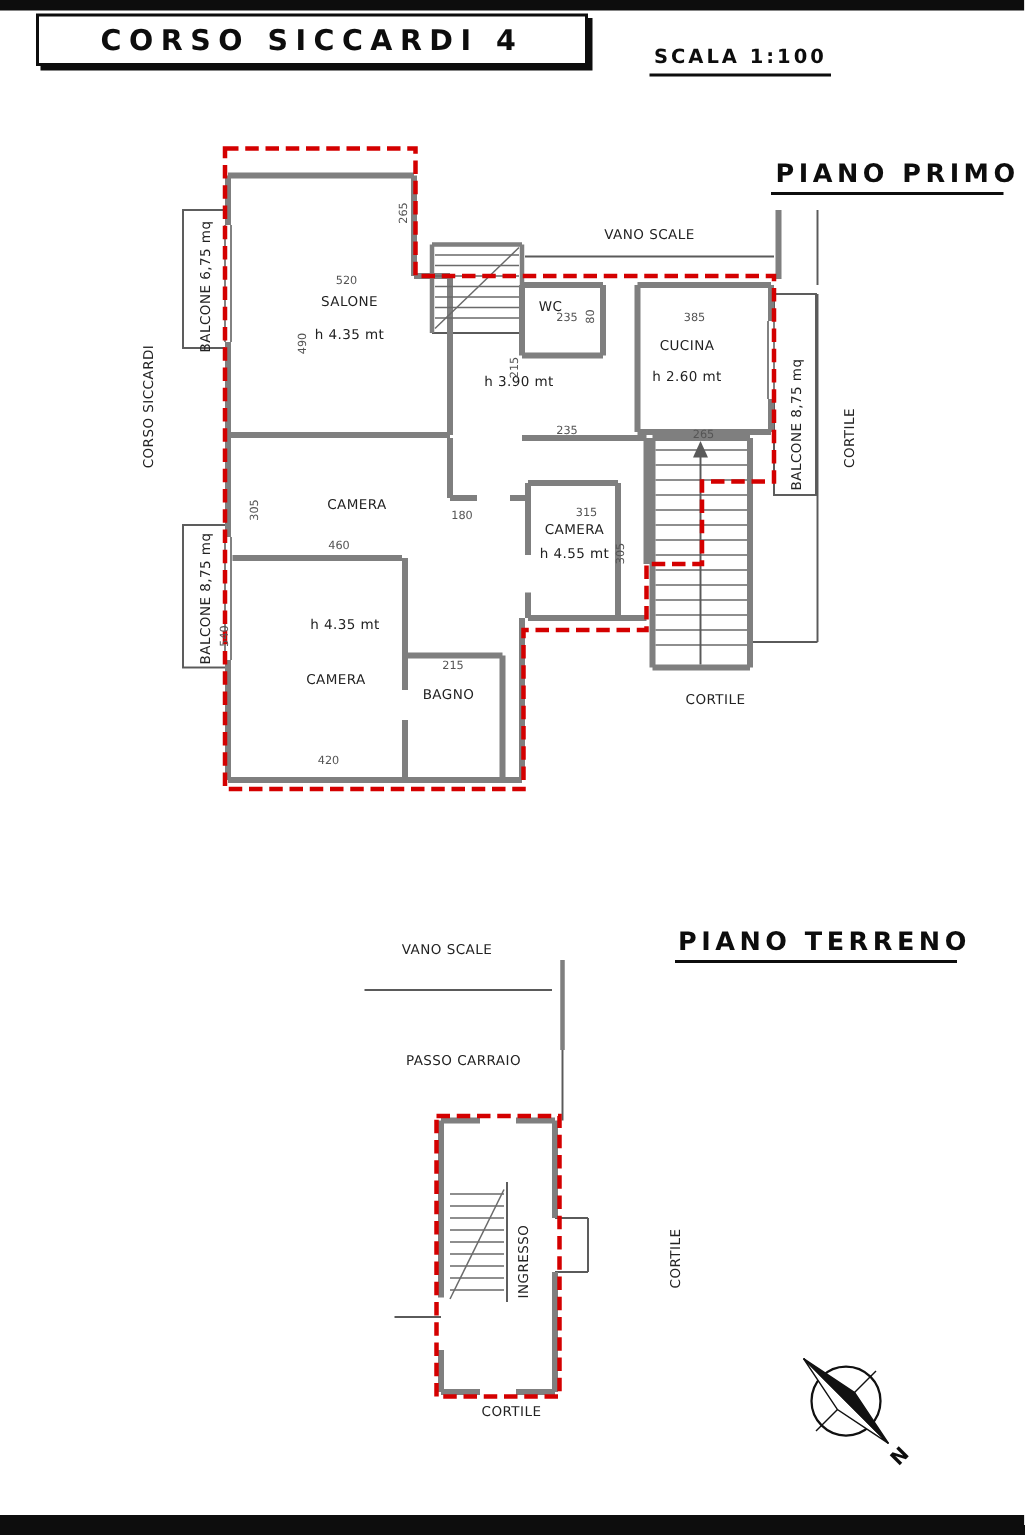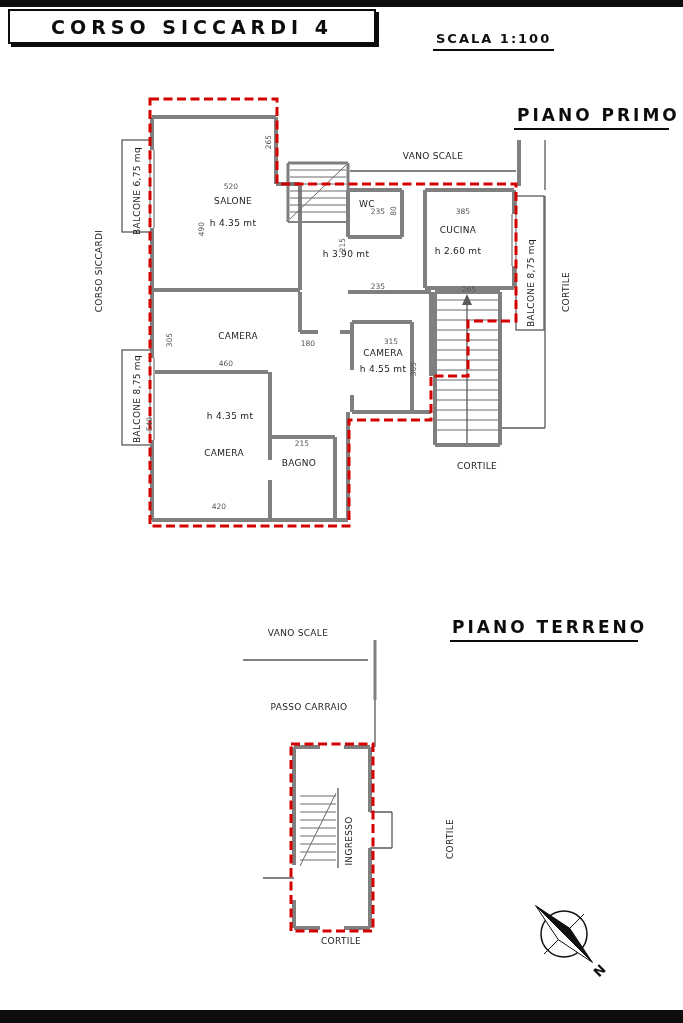--- a/index.html
+++ b/index.html
@@ -1,20 +1,20 @@
 <!DOCTYPE html>
 <html><head>
 <meta charset="utf-8">
 <style>
   html,body{margin:0;padding:0;background:#ffffff}
   .page{position:relative;width:683px;height:1023px;background:#fff;
         font-family:"Liberation Sans",sans-serif;overflow:hidden}
   .topbar{position:absolute;top:0;left:0;width:100%;height:7px;background:#0d0d0d}
   .bottombar{position:absolute;bottom:0;left:0;width:100%;height:13px;background:#0d0d0d}
-  .titlebox{position:absolute;top:9px;left:8px;width:364px;height:31px;
+  .titlebox{position:absolute;top:9px;left:24px;width:364px;height:31px;
             border:2px solid #0d0d0d;box-shadow:3px 3px 0 0 #0d0d0d;
             display:flex;align-items:center;justify-content:center;
             font-weight:bold;font-size:19px;letter-spacing:5px;color:#0d0d0d;
             font-family:"DejaVu Sans",sans-serif;background:#fff}
   .scale{position:absolute;top:31px;left:433px;font-weight:bold;font-size:13px;
          letter-spacing:2px;color:#0d0d0d;border-bottom:2px solid #0d0d0d;
          padding:0 3px 3px 3px;font-family:"DejaVu Sans",sans-serif}
   svg{position:absolute;top:0;left:0}
   text{font-family:"DejaVu Sans",sans-serif}
   .rt{font-size:9px;fill:#222;text-anchor:middle;letter-spacing:.3px}

